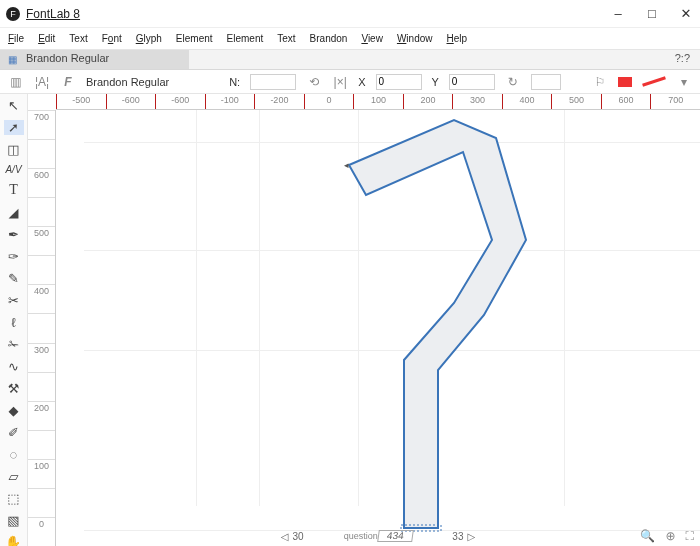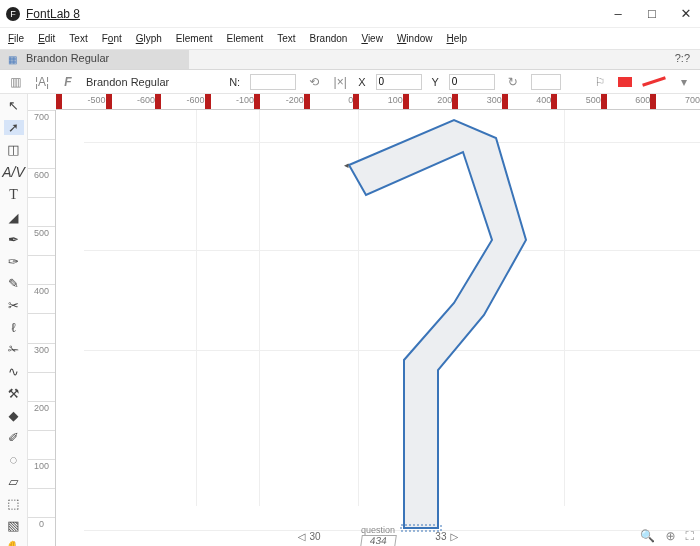--- a/index.html
+++ b/index.html
@@ -23,30 +23,30 @@
 .propbar .lbl { color:#333; font-size:11px; }
 .propbar .spacer { flex:1; }
 .propbar .rflag { width:14px; height:10px; background:#e33; }
 .propbar .slash { width:24px; height:3px; background:linear-gradient(135deg,#e33,#e33); transform:rotate(-18deg); }
 .main { flex:1; display:flex; min-height:0; }
 .toolcol { width:28px; background:#fafafa; border-right:1px solid #e5e5e5; display:flex; flex-direction:column; align-items:center; padding-top:4px; gap:7px; }
 .toolcol .tool { width:20px; height:18px; display:flex; align-items:center; justify-content:center; font-size:13px; color:#444; }
 .toolcol .tool.active { background:#d6e4f8; }
 .canvaswrap { flex:1; position:relative; overflow:hidden; }
 .ruler-h { position:absolute; top:0; left:28px; right:0; height:16px; border-bottom:1px solid #ccc; background:#fff; display:flex; font-size:9px; color:#888;}
-.ruler-h div { width:50px; text-align:right; border-left:6px solid #b91c1c; padding-top:1px; }
+.ruler-h div { width:50px; text-align:center; border-left:1px solid #b91c1c; padding-top:1px; }
 .ruler-v { position:absolute; top:16px; left:0; width:28px; bottom:0; border-right:1px solid #ccc; background:#fff; display:flex; flex-direction:column; font-size:9px; color:#888;}
 .ruler-v div { height:50px; border-top:1px solid #ddd; display:flex; align-items:flex-start; justify-content:center; padding-top:1px;}
 .canvas { position:absolute; left:28px; top:16px; right:0; bottom:20px; background:#fff; }
 .guide { position:absolute; background:#eee; }
 .guide.v { width:1px; top:0; bottom:20px; }
 .guide.h { height:1px; left:28px; right:0; }
 .footer { position:absolute; bottom:0; left:28px; right:0; height:20px; display:flex; align-items:center; justify-content:center; gap:0; font-size:10px; color:#666; }
 .footer .side { display:flex; align-items:center; gap:4px; }
-.footer .mid { display:flex; flex-direction:column; align-items:center; line-height:1; margin:0 40px;}
+.footer .mid { display:flex; flex-direction:row; align-items:center; line-height:1; margin:0 40px;}
 .footer .mid .nm { font-size:9px; color:#888; }
 .footer .mid .wbox { border:1px solid #aaa; padding:0 8px; font-size:10px; transform:skewX(-8deg);}
 .footer .right-icons { position:absolute; right:6px; display:flex; gap:10px; color:#888; font-size:12px;}
 svg.shape { position:absolute; left:0; top:0; }
 </style>
 </head>
 <body>
 
 <div class="titlebar">
   <div class="logo">F</div>
@@ -102,21 +102,21 @@
   <div class="rflag"></div>
   <div class="slash"></div>
   <span class="ico">▾</span>
 </div>
 
 <div class="main">
   <div class="toolcol">
     <div class="tool">↖</div>
     <div class="tool active">➚</div>
     <div class="tool">◫</div>
-    <div class="tool" style="font-size:14px;font-style:italic">A/V</div>
+    <div class="tool" style="font-size:10px;font-style:italic">A/V</div>
     <div class="tool" style="font-family:serif;font-size:14px">T</div>
     <div class="tool">◢</div>
     <div class="tool">✒</div>
     <div class="tool">✑</div>
     <div class="tool">✎</div>
     <div class="tool">✂</div>
     <div class="tool">ℓ</div>
     <div class="tool">✁</div>
     <div class="tool">∿</div>
     <div class="tool">⚒</div>

